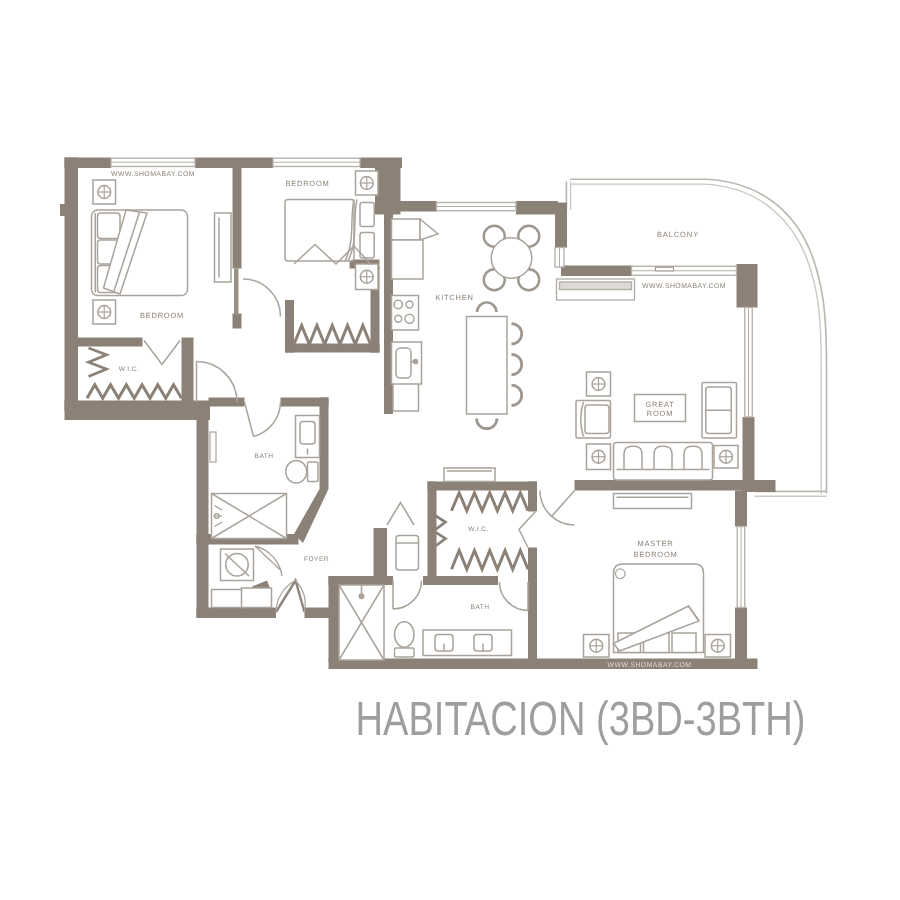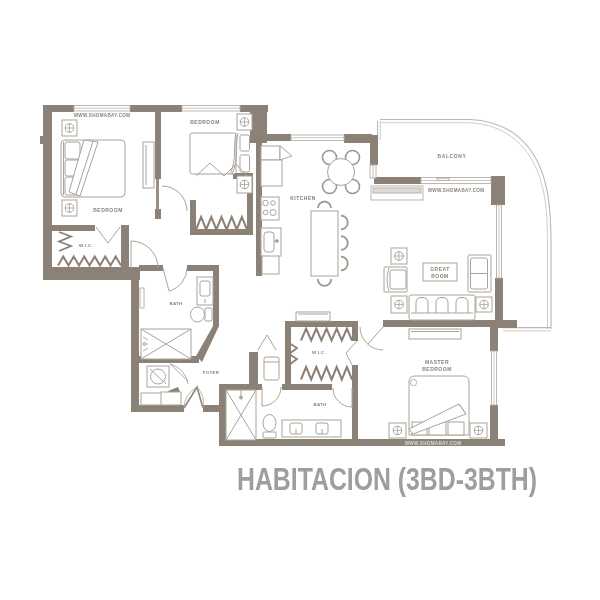--- a/index.html
+++ b/index.html
@@ -1,16 +1,16 @@
 <!DOCTYPE html>
 <html><head>
 <meta charset="utf-8">
 <style>
   html,body{margin:0;padding:0;background:#ffffff;}
-  .wrap{width:480px;height:600px;position:relative;background:#fff;font-weight:bold;}
+  .wrap{width:480px;height:600px;position:relative;background:#fff;}
   svg{display:block;}
   text{font-family:"Liberation Sans",sans-serif;}
 </style>
 </head>
 <body>
 <div class="wrap">
 <svg width="600" height="600" viewBox="0 0 600 600">
 <defs>
 <g id="ns">
           <circle r="4.3" fill="none" stroke="#a9a39b" stroke-width="1"></circle>

